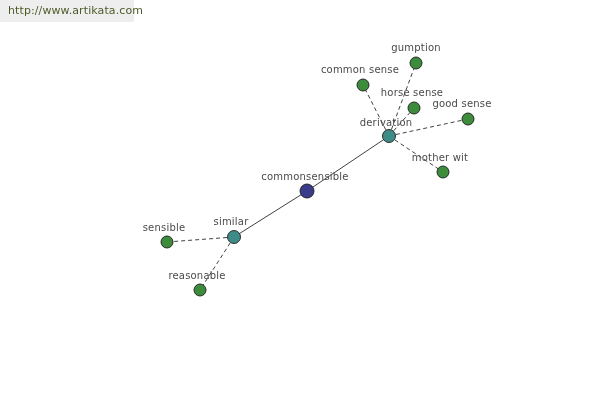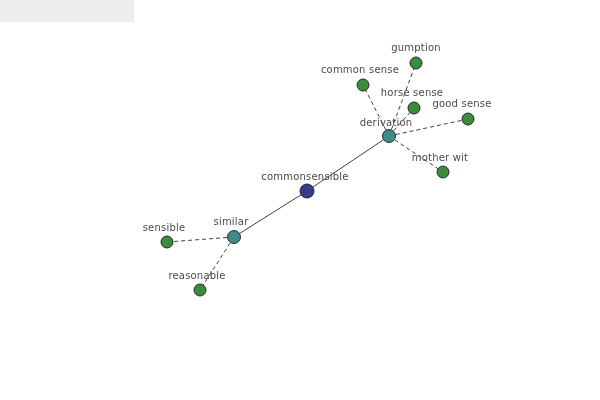--- a/index.html
+++ b/index.html
@@ -112,14 +112,15 @@
         <text x="386" y="126" class="node-label" fill="#4a4a4a">derivation</text>
         <text x="440" y="161" class="node-label" fill="#4a4a4a">mother wit</text>
         <text x="305" y="180" class="node-label" fill="#4a4a4a">commonsensible</text>
         <text x="231" y="225" class="node-label" fill="#4a4a4a">similar</text>
         <text x="164" y="231" class="node-label" fill="#4a4a4a">sensible</text>
         <text x="197" y="279" class="node-label" fill="#4a4a4a">reasonable</text>
       </g>
   </svg>
 
   <div class="url-strip"></div>
+  <div class="url-text">http://www.artikata.com</div>
 
 </div>
 
 </body></html>

